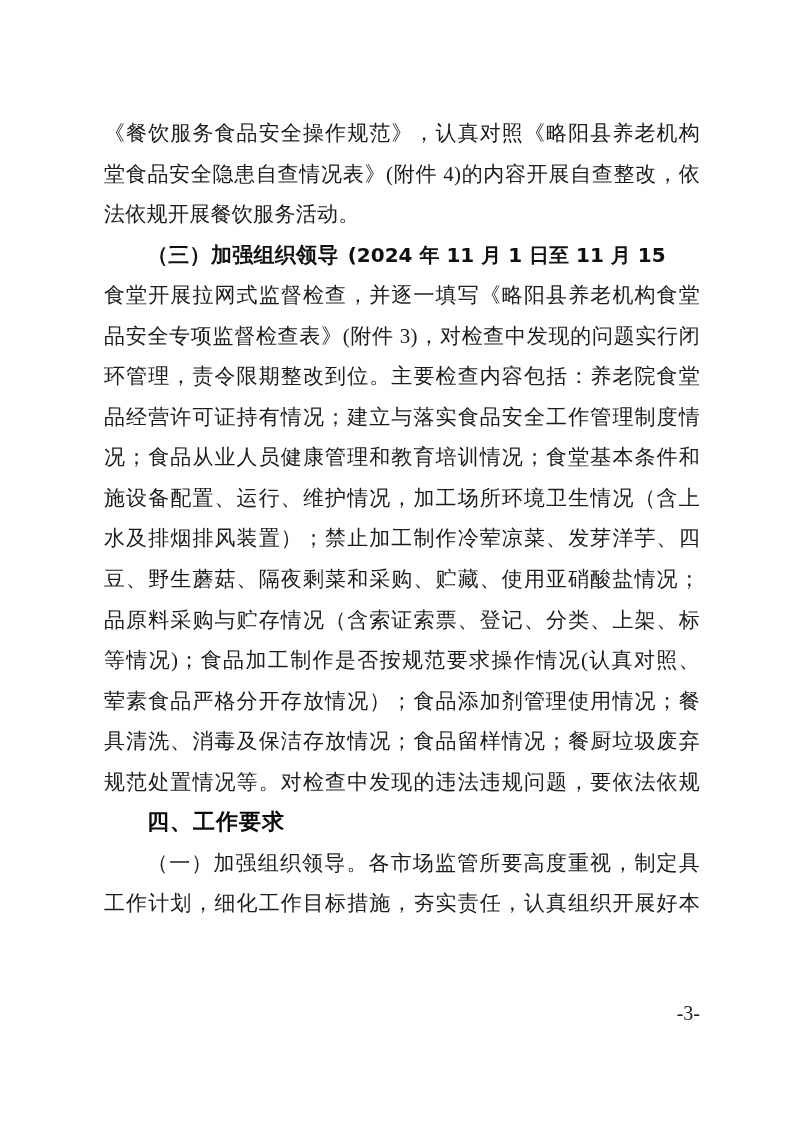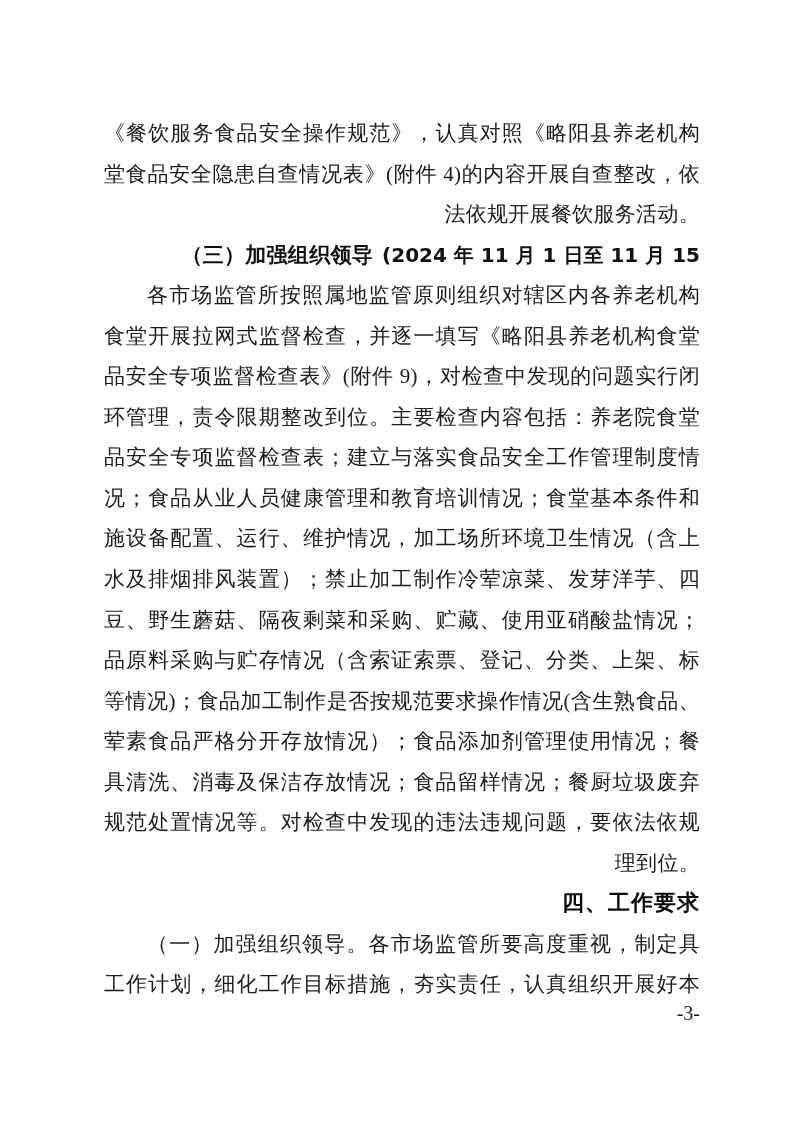--- a/index.html
+++ b/index.html
@@ -22,21 +22,20 @@
     top: 113px;
     width: 596px;
   }
   .line {
     height: 40.55px;
     line-height: 40.55px;
     font-size: 21px;
     color: #1c1c1c;
     letter-spacing: 0.3px;
     overflow: hidden;
-    text-align: right;
   }
   .fill {
     text-align: justify;
     text-align-last: justify;
   }
   .indent {
     padding-left: 43px;
   }
   .h-kai {
     font-weight: bold;
@@ -68,33 +67,31 @@
 </style>
 </head>
 <body>
 
 <div class="page">
   <div class="doc-body">
     <div class="line fill">《餐饮服务食品安全操作规范》，认真对照《略阳县养老机构食</div>
     <div class="line fill">堂食品安全隐患自查情况表》(附件 4)的内容开展自查整改，依</div>
     <div class="line">法依规开展餐饮服务活动。</div>
     <div class="line indent h-kai"><span>（三）加强组织领导</span><span class="h-date">(2024 年 11 月 1 日至 11 月 15 日)</span></div>
-    <div class="line indent fill">各市场监管所按照属地监管原则组织对辖区内各养老机构</div>
     <div class="line fill">食堂开展拉网式监督检查，并逐一填写《略阳县养老机构食堂食</div>
-    <div class="line fill">品安全专项监督检查表》(附件 9)，对检查中发现的问题实行闭</div>
+    <div class="line fill">品安全专项监督检查表》(附件 3)，对检查中发现的问题实行闭</div>
     <div class="line fill">环管理，责令限期整改到位。主要检查内容包括：养老院食堂食</div>
-    <div class="line fill">品安全专项监督检查表；建立与落实食品安全工作管理制度情</div>
+    <div class="line fill">品经营许可证持有情况；建立与落实食品安全工作管理制度情</div>
     <div class="line fill">况；食品从业人员健康管理和教育培训情况；食堂基本条件和设</div>
     <div class="line fill">施设备配置、运行、维护情况，加工场所环境卫生情况（含上下</div>
     <div class="line fill">水及排烟排风装置）；禁止加工制作冷荤凉菜、发芽洋芋、四季</div>
     <div class="line fill">豆、野生蘑菇、隔夜剩菜和采购、贮藏、使用亚硝酸盐情况；食</div>
     <div class="line fill">品原料采购与贮存情况（含索证索票、登记、分类、上架、标识</div>
-    <div class="line fill">等情况)；食品加工制作是否按规范要求操作情况(含生熟食品、</div>
+    <div class="line fill">等情况)；食品加工制作是否按规范要求操作情况(认真对照、</div>
     <div class="line fill">荤素食品严格分开存放情况）；食品添加剂管理使用情况；餐饮</div>
     <div class="line fill">具清洗、消毒及保洁存放情况；食品留样情况；餐厨垃圾废弃物</div>
     <div class="line fill">规范处置情况等。对检查中发现的违法违规问题，要依法依规处</div>
-    <div class="line">理到位。</div>
     <div class="line indent h-hei">四、工作要求</div>
     <div class="line indent fill">（一）加强组织领导。各市场监管所要高度重视，制定具体</div>
     <div class="line fill">工作计划，细化工作目标措施，夯实责任，认真组织开展好本次</div>
   </div>
   <div class="page-number">-3-</div>
 </div>
 
 </body></html>

